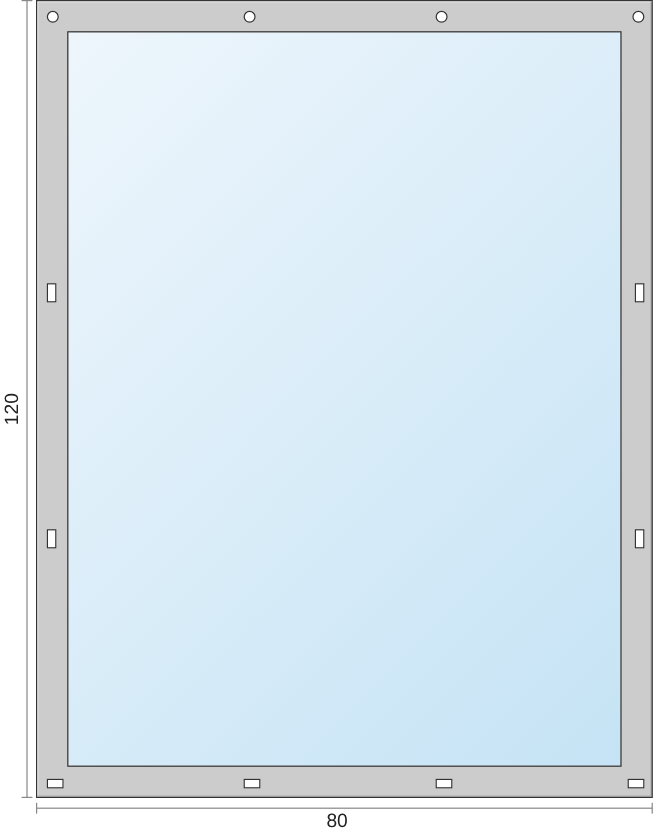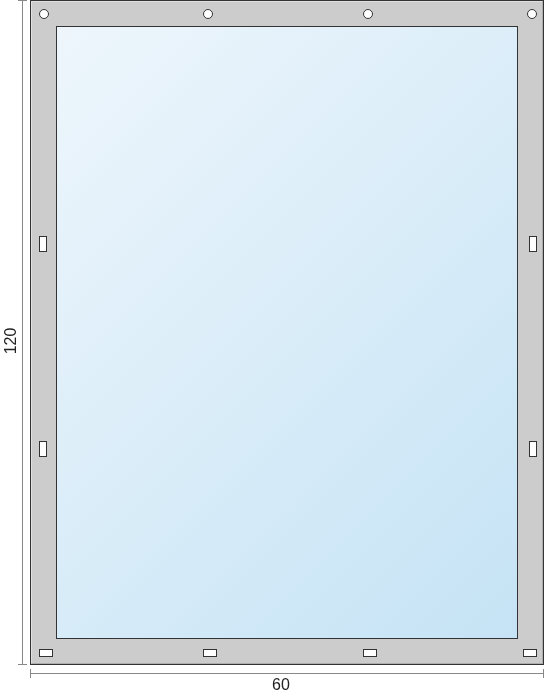--- a/index.html
+++ b/index.html
@@ -121,21 +121,21 @@
 </style>
 </head>
 <body>
 
 <div class="root">
 
   <div class="dim-v"></div>
   <div class="dim-label height">120</div>
 
   <div class="dim-h"></div>
-  <div class="dim-label width">60</div>
+  <div class="dim-label width">80</div>
 
   <div class="frame">
     <div class="shadow-inset"></div>
     <div class="glass"></div>
 
     <div class="hole" style="left:8px; top:8px;"></div>
     <div class="hole" style="left:172px; top:8px;"></div>
     <div class="hole" style="left:332px; top:8px;"></div>
     <div class="hole" style="left:496px; top:8px;"></div>
 

